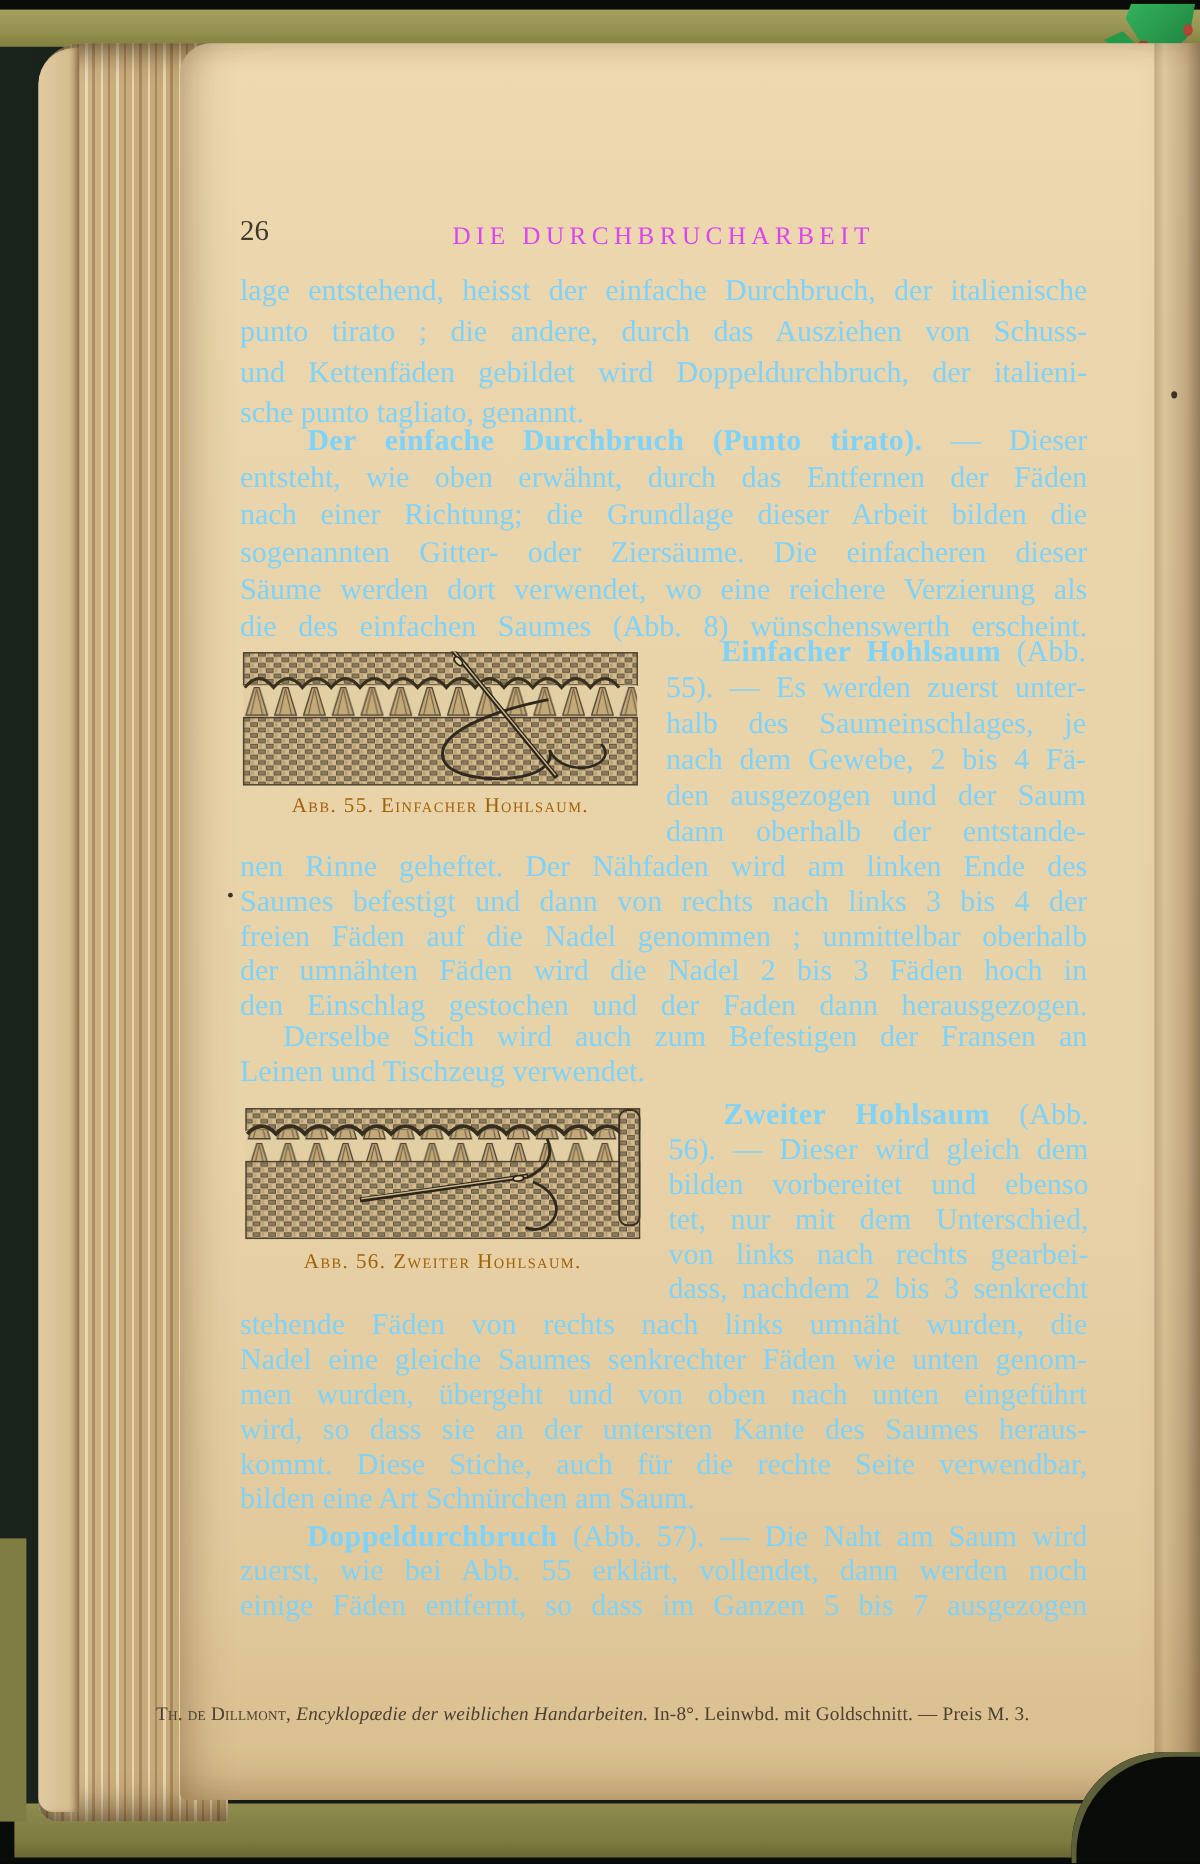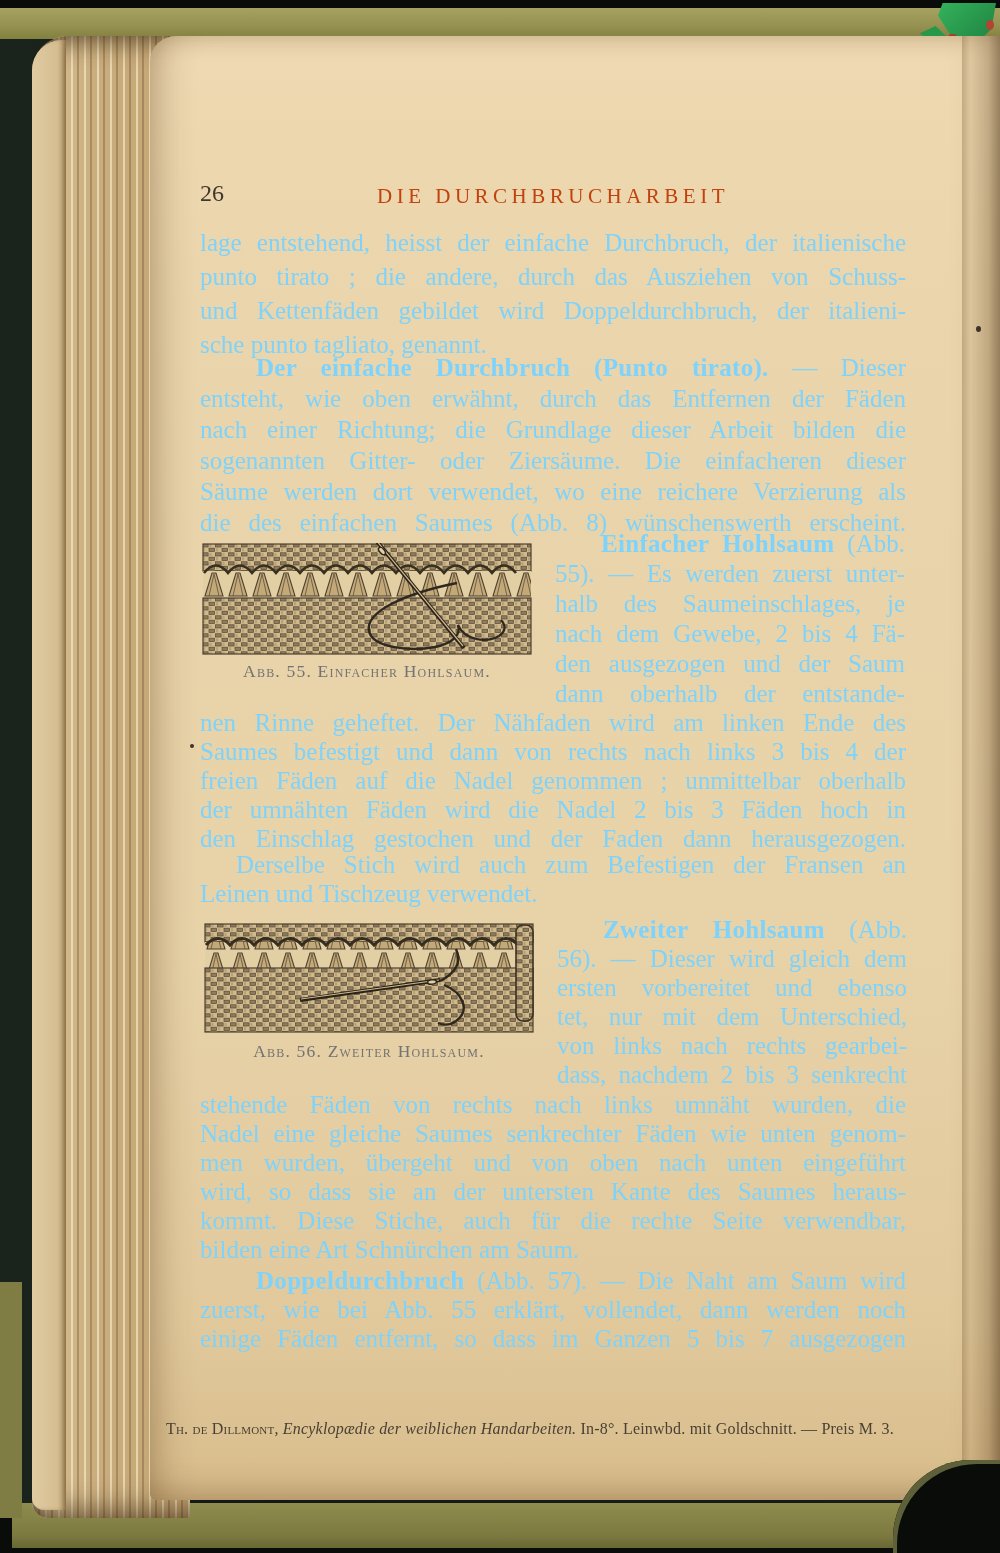--- a/index.html
+++ b/index.html
@@ -49,40 +49,40 @@
                    inset 0 18px 22px -16px rgba(120,85,40,.22),
                    inset 40px 0 34px -30px rgba(92,60,24,.30);}
   .fold{position:absolute;left:962px;top:36px;width:38px;height:1438px;
         background:linear-gradient(90deg,rgba(104,72,34,.30) 0,rgba(120,90,45,.08) 22%,rgba(90,60,26,.16) 70%,rgba(60,38,16,.34) 100%);}
   .wedge{position:absolute;left:893px;top:1460px;width:107px;height:93px;
          background:#0a0c09;border-radius:78px 0 0 0;
          box-shadow:inset 6px 6px 0 -2px #5d6038;}
   .speck{position:absolute;background:#3c332a;border-radius:50%;}
   .pageno{position:absolute;left:200px;top:180px;font-size:24px;color:#41382c;}
   .rhead{position:absolute;left:200px;top:184px;width:706px;text-align:center;
-         font-size:21px;letter-spacing:4.5px;color:#c2410c;}
+         font-size:21px;letter-spacing:4.5px;color:#d946ef;}
   .block{position:absolute;font-size:25px;color:#7dd3fc;}
   .line{text-align:justify;text-align-last:justify;white-space:normal;}
   .line.last{text-align-last:auto;}
   .line.ind{text-indent:36px;}
   .line.ind2{text-indent:26px;}
   .b{font-weight:bold;letter-spacing:.3px;margin-left:20px;}
   .p-full{left:200px;width:706px;line-height:29px;}
   .p1{line-height:34px;}
   .p2{line-height:31px;}
   .col{left:555px;width:350px;line-height:30px;}
   .colB{left:557px;line-height:29px;}
 
   .figwrap{position:absolute;}
   .caption{position:absolute;font-variant:small-caps;letter-spacing:1.2px;
-           font-size:17.5px;color:#737373;text-align:center;}
+           font-size:17.5px;color:#a16207;text-align:center;}
 
   .footer{position:absolute;left:130px;top:1420px;width:848px;font-size:16px;
           color:#4a4034;white-space:nowrap;letter-spacing:.2px;}
-  .footer .sc{font-variant:small-caps;padding-left:36px;}
+  .footer .sc{font-variant:small-caps;}
   .footer .it{font-style:italic;}
 </style>
 </head>
 <body>
 
 <div id="canvas">
 
   <div class="backdrop"></div>
   <div class="cover-top"></div>
   <div class="cover-bottom"></div>
@@ -185,21 +185,21 @@
       <line x1="96" y1="77" x2="236" y2="57" stroke="#2a2319" stroke-width="4"></line>
       <line x1="97" y1="76" x2="235" y2="57" stroke="#cdb88c" stroke-width="1.2"></line>
       <ellipse cx="228" cy="59" rx="4.4" ry="2.2" transform="rotate(-8 228 59)" fill="#e3cfa4" stroke="#2a2319" stroke-width="1.4"></ellipse>
     </svg>
   </div>
   <div class="caption" style="left:204px;top:1041px;width:330px;">Abb. 56. Zweiter Hohlsaum.</div>
 
   <div class="block col colB" style="top:915px;">
     <div class="line ind2"><span class="b">Zweiter Hohlsaum</span><span> (Abb.</span></div>
     <div class="line">56). — Dieser wird gleich dem</div>
-    <div class="line">ersten vorbereitet und ebenso</div>
+    <div class="line">bilden vorbereitet und ebenso</div>
     <div class="line">tet, nur mit dem Unterschied,</div>
     <div class="line">von links nach rechts gearbei-</div>
     <div class="line">dass, nachdem 2 bis 3 senkrecht</div>
   </div>
 
   <div class="block p-full" style="top:1090px;">
     <div class="line">stehende Fäden von rechts nach links umnäht wurden, die</div>
     <div class="line">Nadel eine gleiche Saumes senkrechter Fäden wie unten genom-</div>
     <div class="line">men wurden, übergeht und von oben nach unten eingeführt</div>
     <div class="line">wird, so dass sie an der untersten Kante des Saumes heraus-</div>

